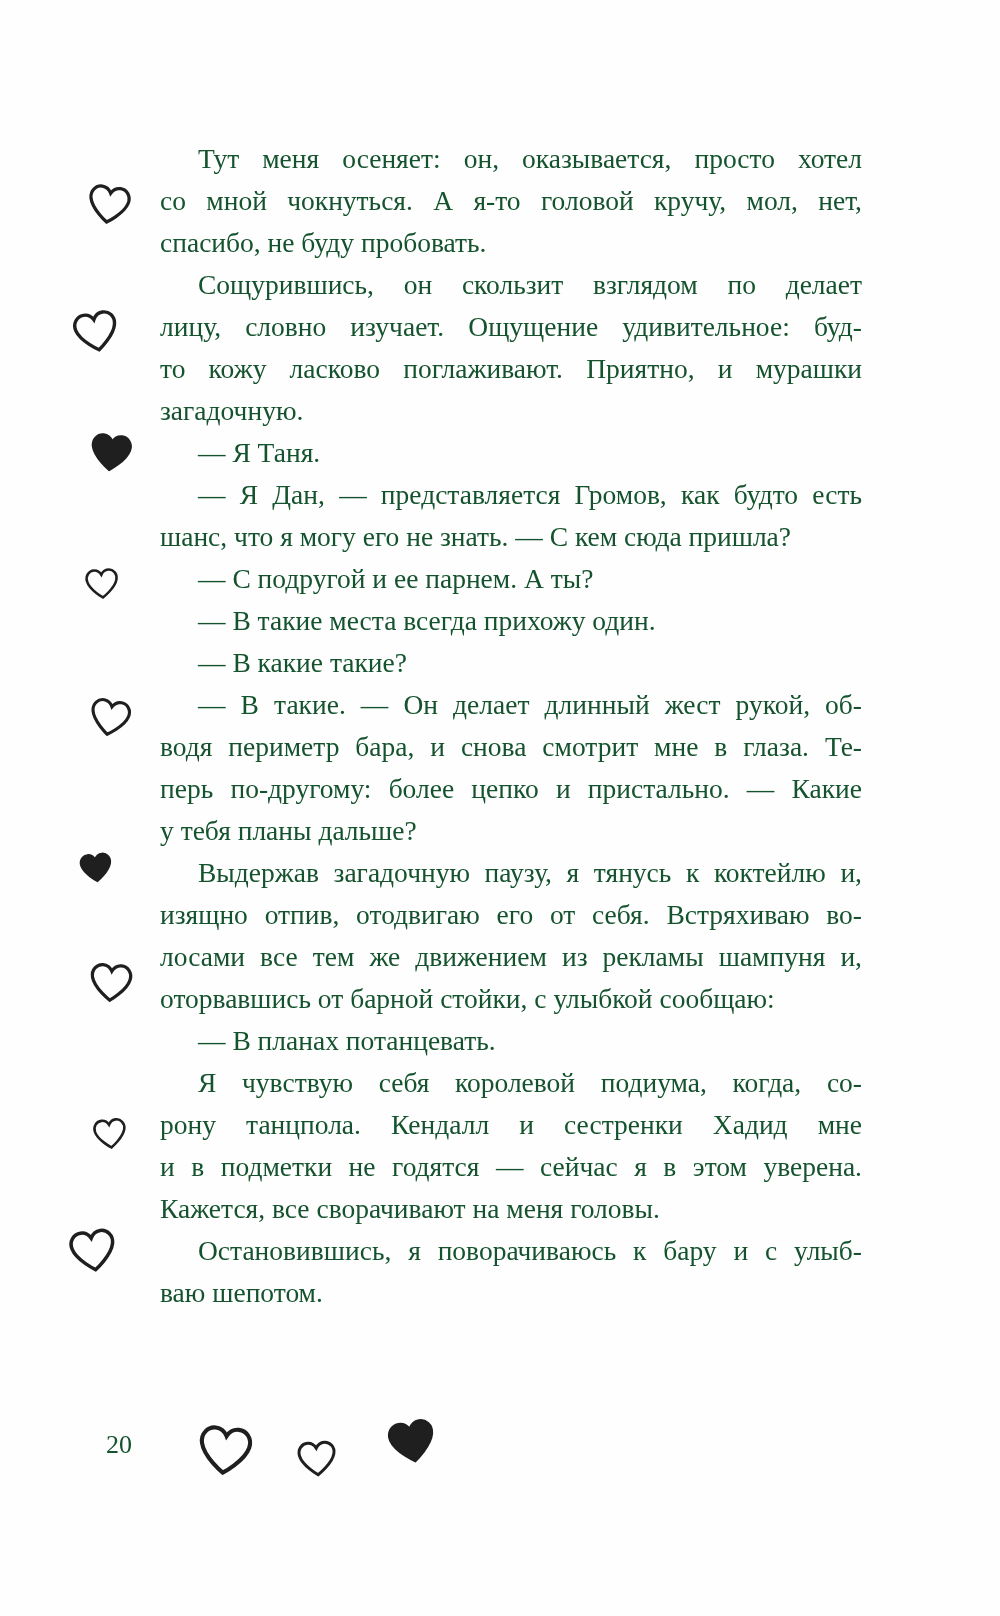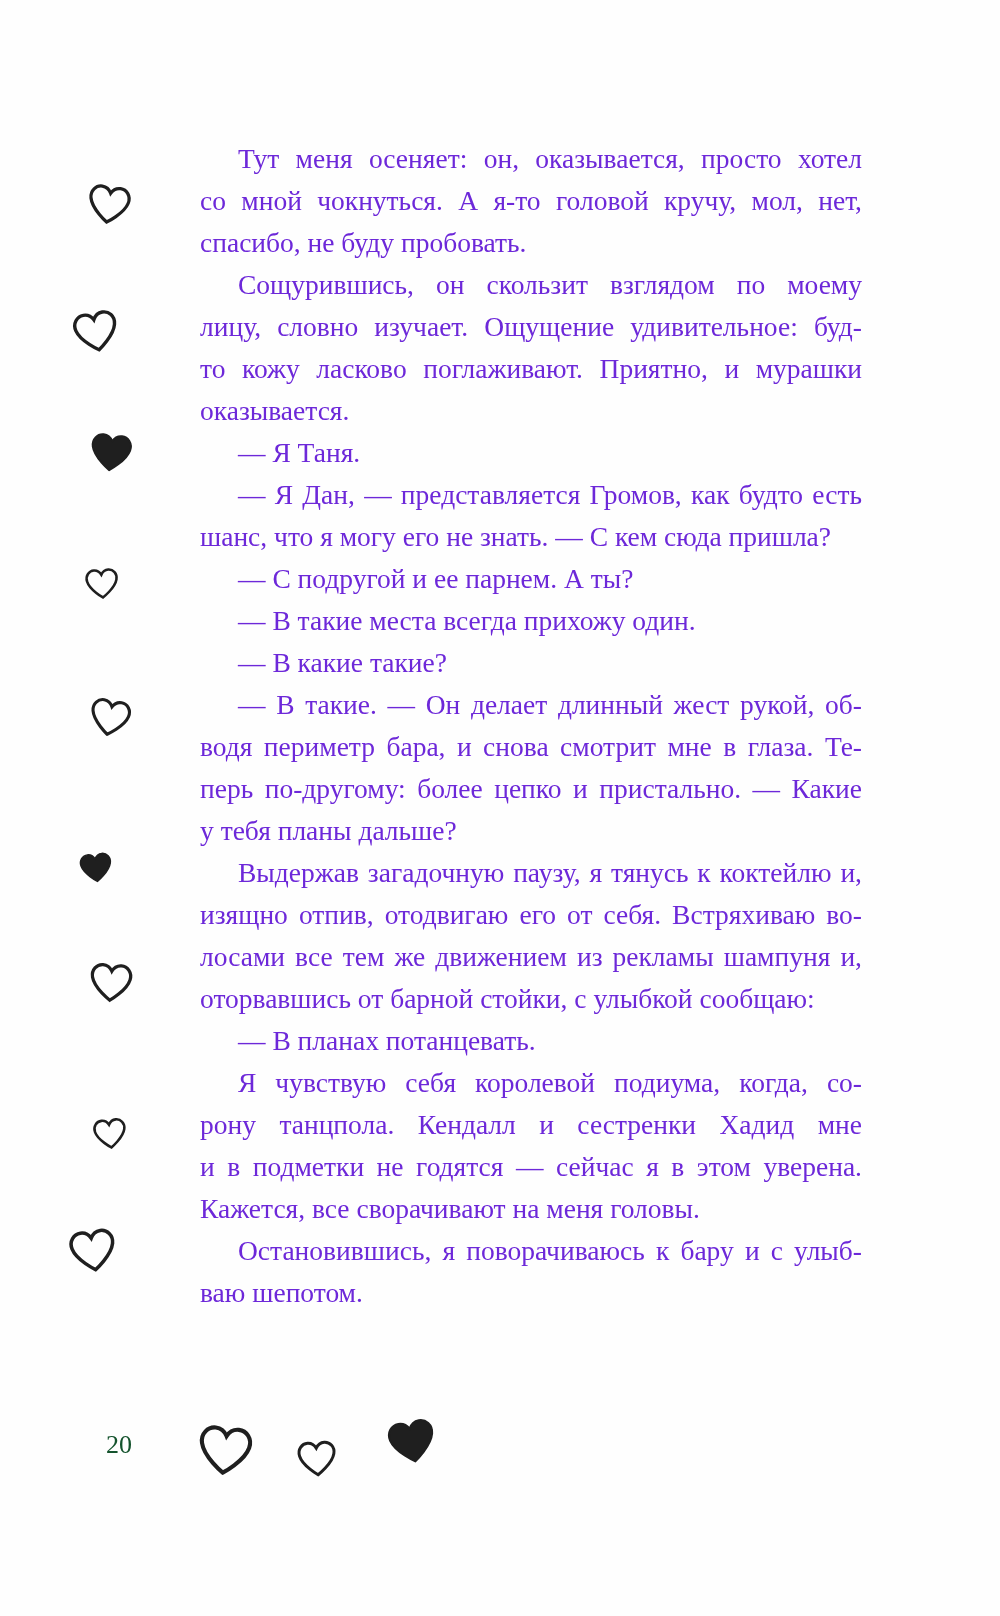--- a/index.html
+++ b/index.html
@@ -19,22 +19,21 @@
     left:160px;top:138px;width:702px;
     color:#1f1f1f;
   }
   .paragraph{margin:0;}
   .line{
     font-size:27.5px;
     line-height:42px;
     text-align:justify;
     text-align-last:justify;
     white-space:normal;
-    color:#6d28d9;
-    margin-left:40px;
+    color:#14532d;
   }
   .line.indent{text-indent:38px;}
   .line.last{text-align:center;text-align-last:left;}
   .page-number{
     position:absolute;
     left:106px;top:1430px;
     font-size:26px;
     color:#14532d;
   }
   .hearts-layer{position:absolute;inset:0;pointer-events:none;}
@@ -84,24 +83,24 @@
       </svg>
     </div>
 
   <div class="text-block">
       <div class="paragraph">
         <div class="line indent">Тут меня осеняет: он, оказывается, просто хотел</div>
         <div class="line">со мной чокнуться. А я-то головой кручу, мол, нет,</div>
         <div class="line last">спасибо, не буду пробовать.</div>
       </div>
       <div class="paragraph">
-        <div class="line indent">Сощурившись, он скользит взглядом по моему</div>
+        <div class="line indent">Сощурившись, он скользит взглядом по делает</div>
         <div class="line">лицу, словно изучает. Ощущение удивительное: буд-</div>
         <div class="line">то кожу ласково поглаживают. Приятно, и мурашки</div>
-        <div class="line last">оказывается.</div>
+        <div class="line last">загадочную.</div>
       </div>
       <div class="paragraph">
         <div class="line indent last">— Я Таня.</div>
       </div>
       <div class="paragraph">
         <div class="line indent">— Я Дан, — представляется Громов, как будто есть</div>
         <div class="line last">шанс, что я могу его не знать. — С кем сюда пришла?</div>
       </div>
       <div class="paragraph">
         <div class="line indent last">— С подругой и ее парнем. А ты?</div>

